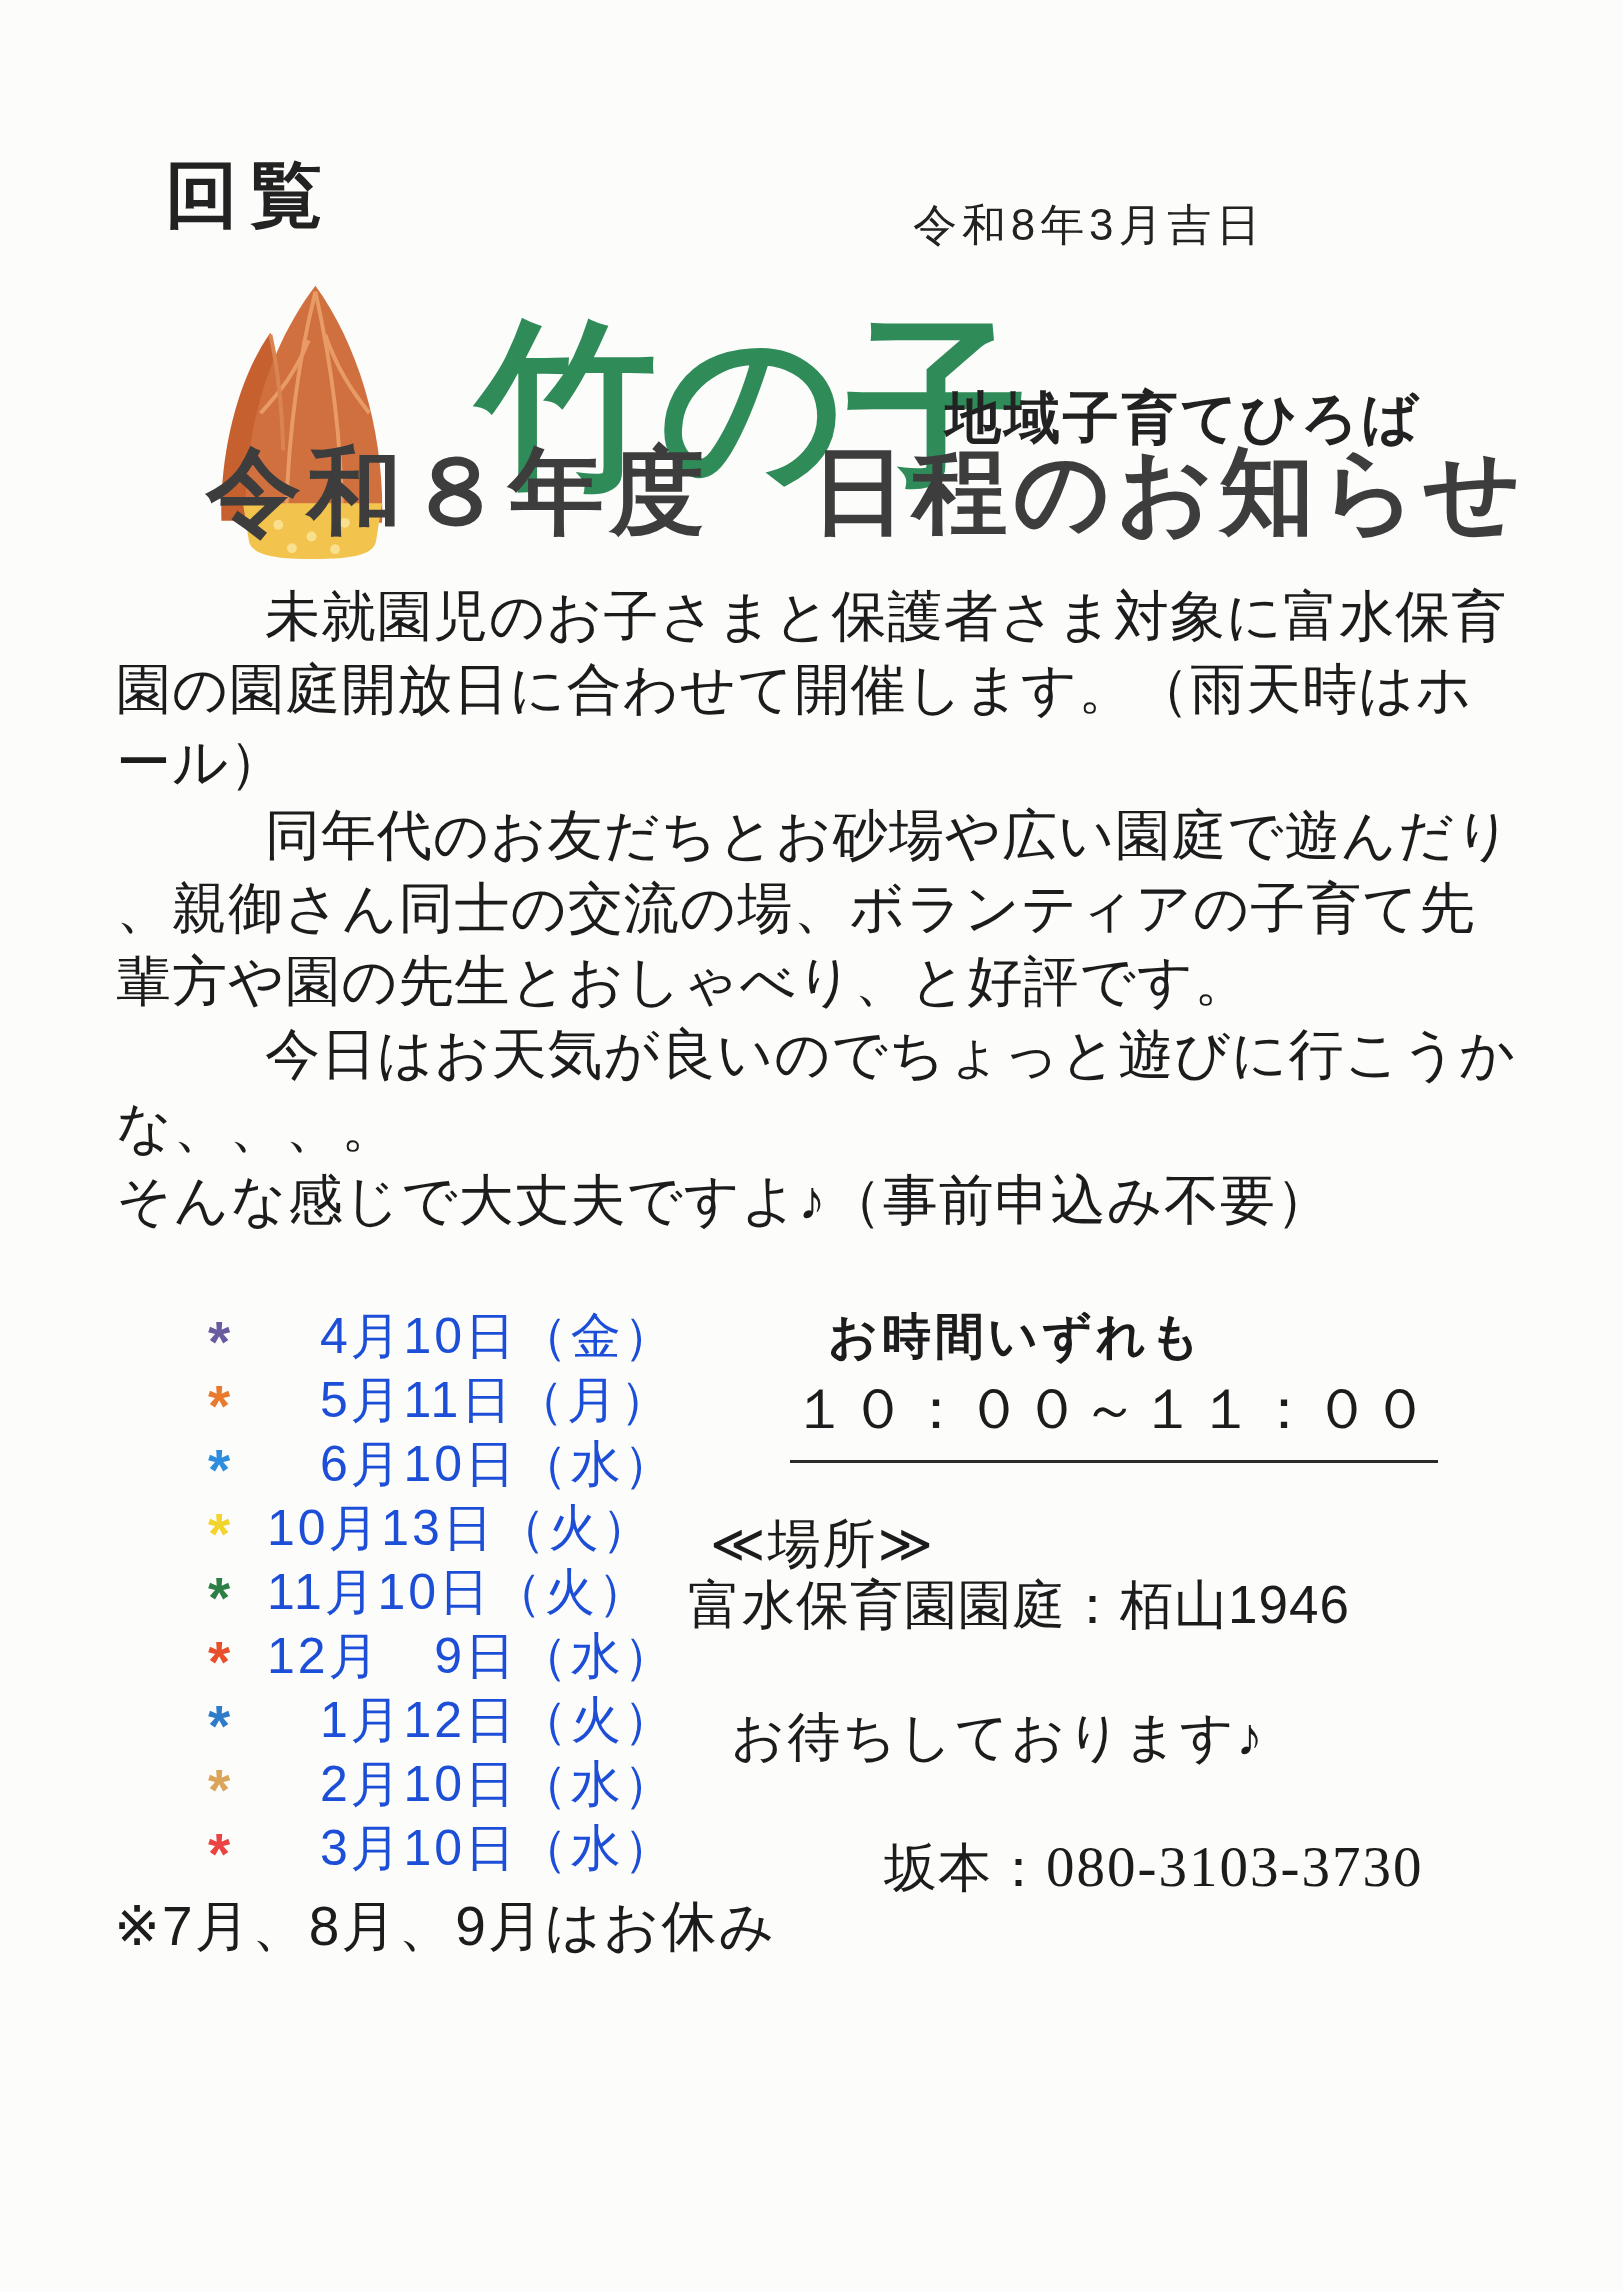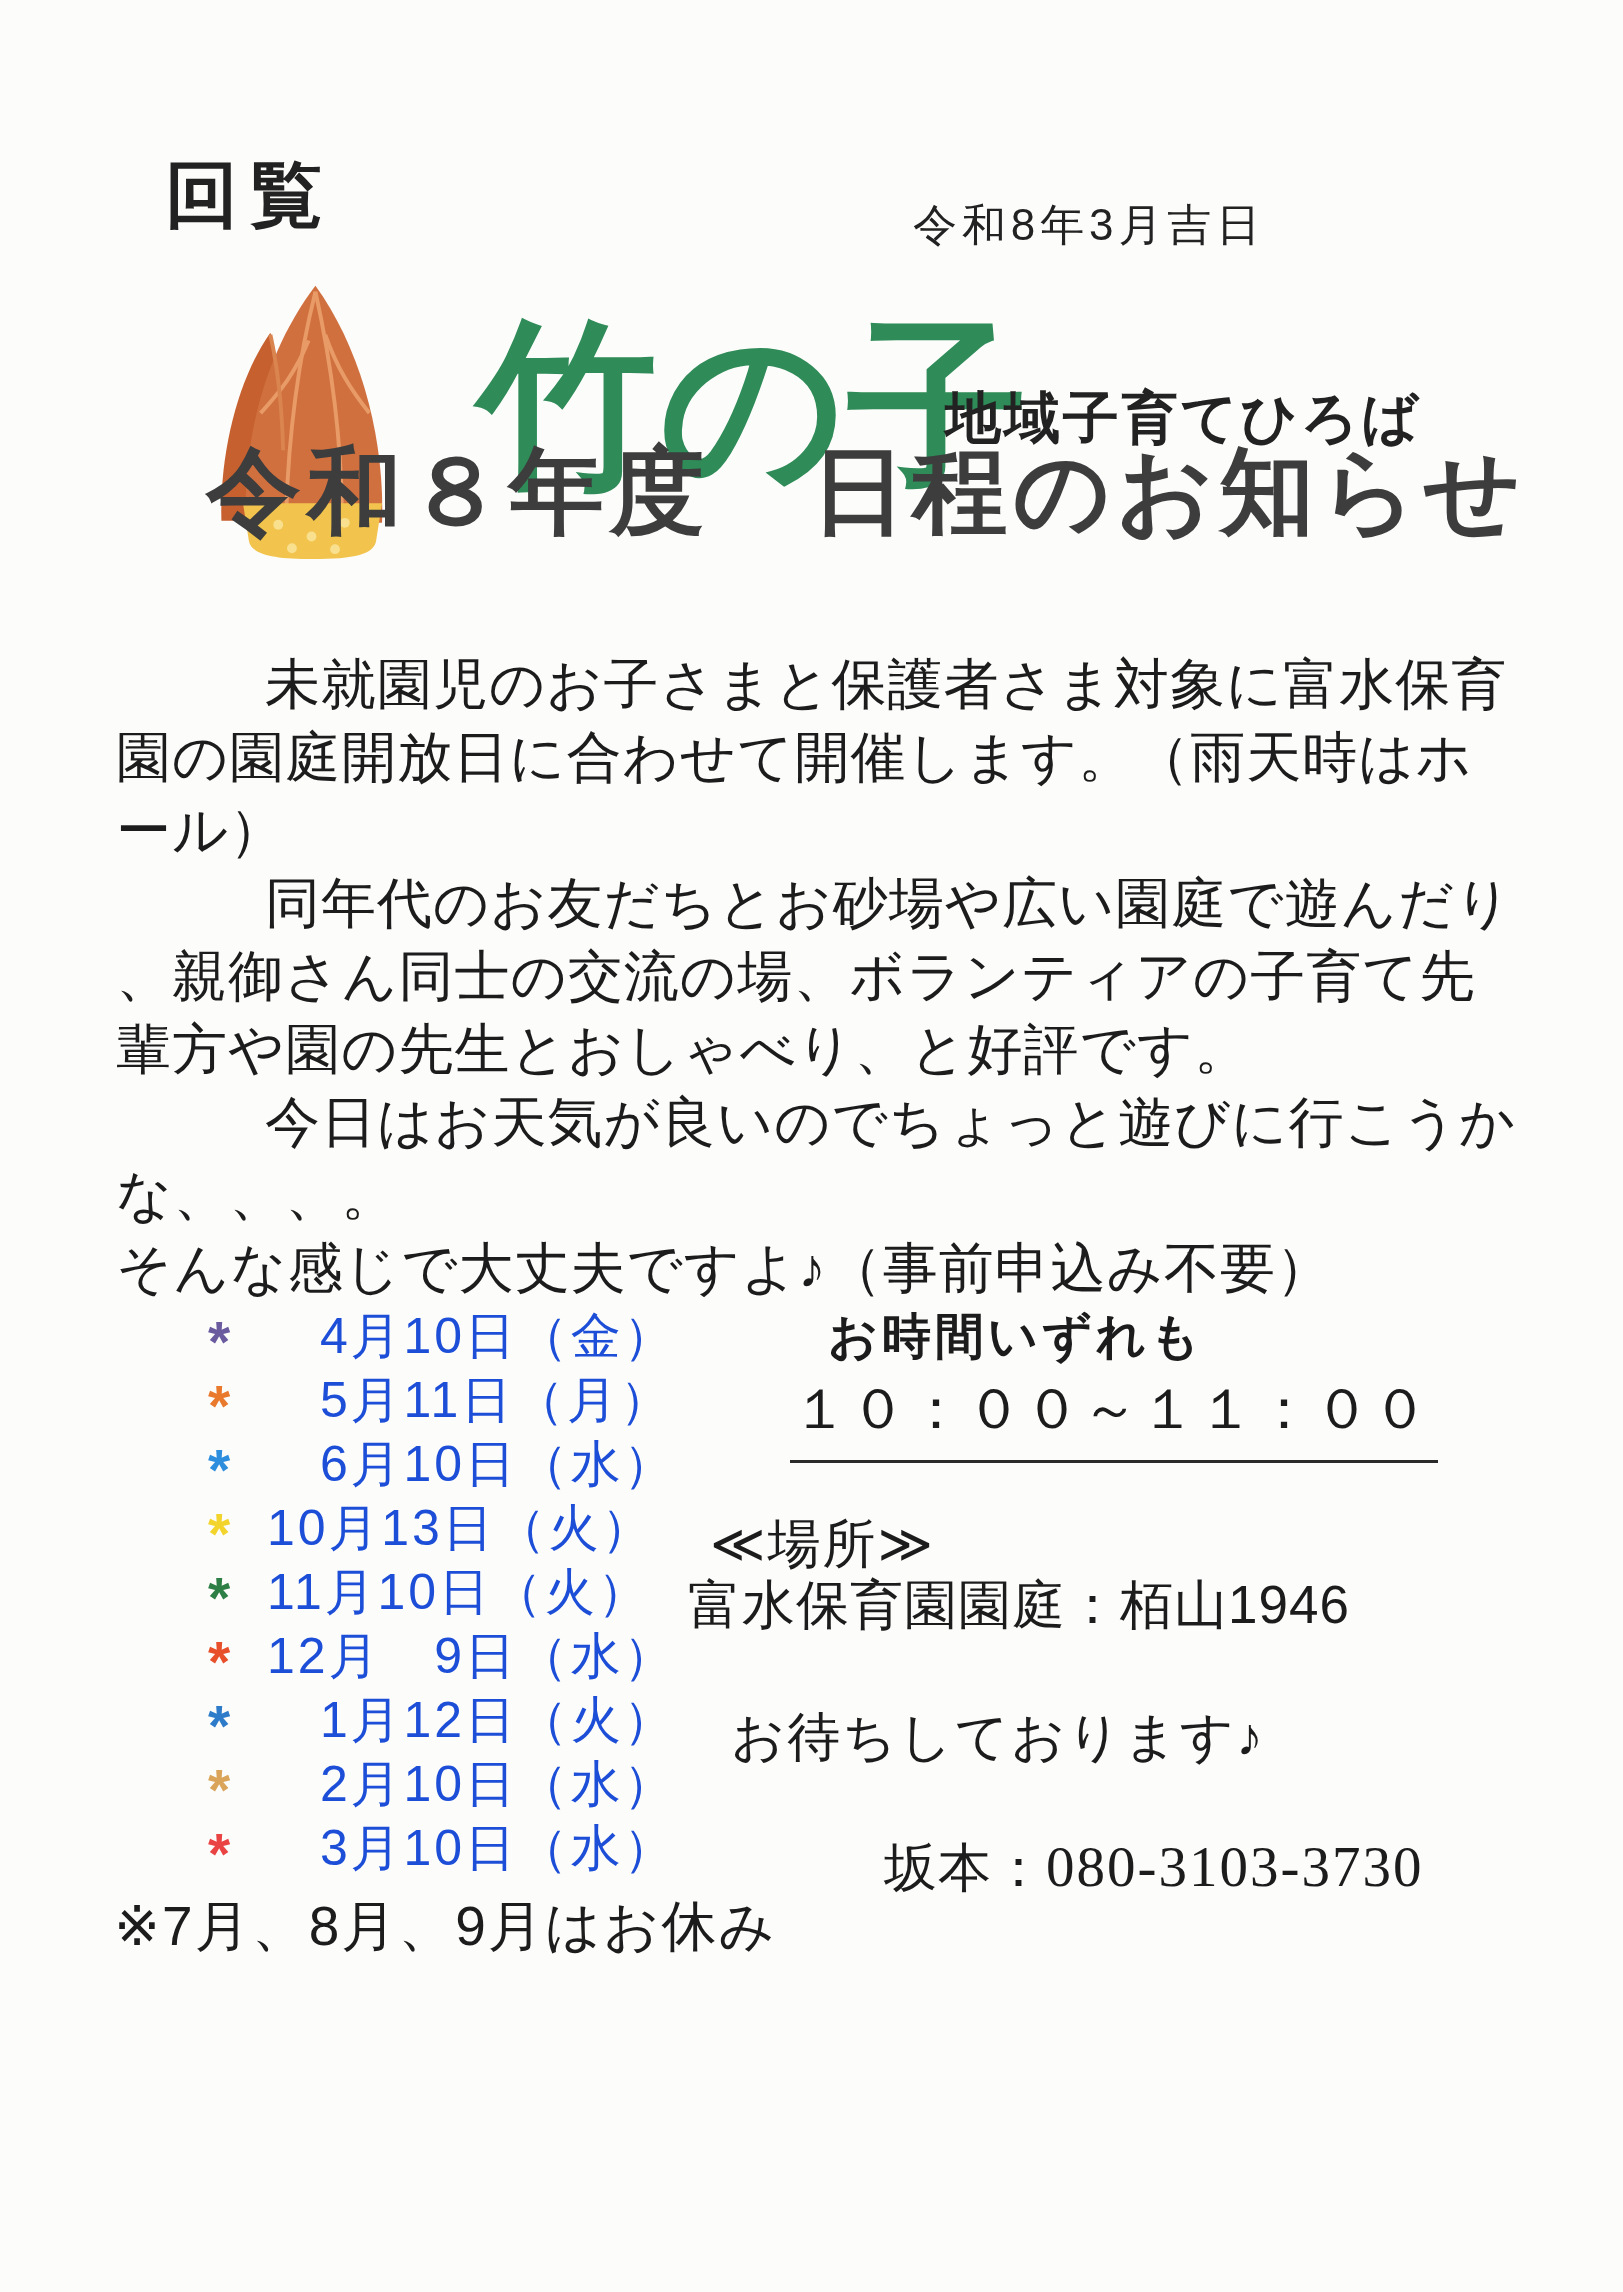--- a/index.html
+++ b/index.html
@@ -35,21 +35,21 @@
   .subtitle{
     left:945px; top:345px;
     font-size:56px; font-weight:700; letter-spacing:2.9px; color:#222;margin-top:36px;
   }
   .main-title{
     left:206px; top:429px;
     font-size:95px; font-weight:800; letter-spacing:5.9px;
     color:#3d3d3d; white-space:pre;
   }
   .body-block{
-    left:116px; top:648px; width:1411px;
+    left:116px; top:580px; width:1411px;
     font-size:55px; line-height:73px; letter-spacing:1px;
   }
   .para-line{white-space:pre;}
   .para-line.indent{padding-left:149px;}
   .schedule-list{ left:208px; top:1304px; }
   .date-row{
     display:flex; align-items:center; height:64px;
     font-size:50px;
   }
   .marker{

